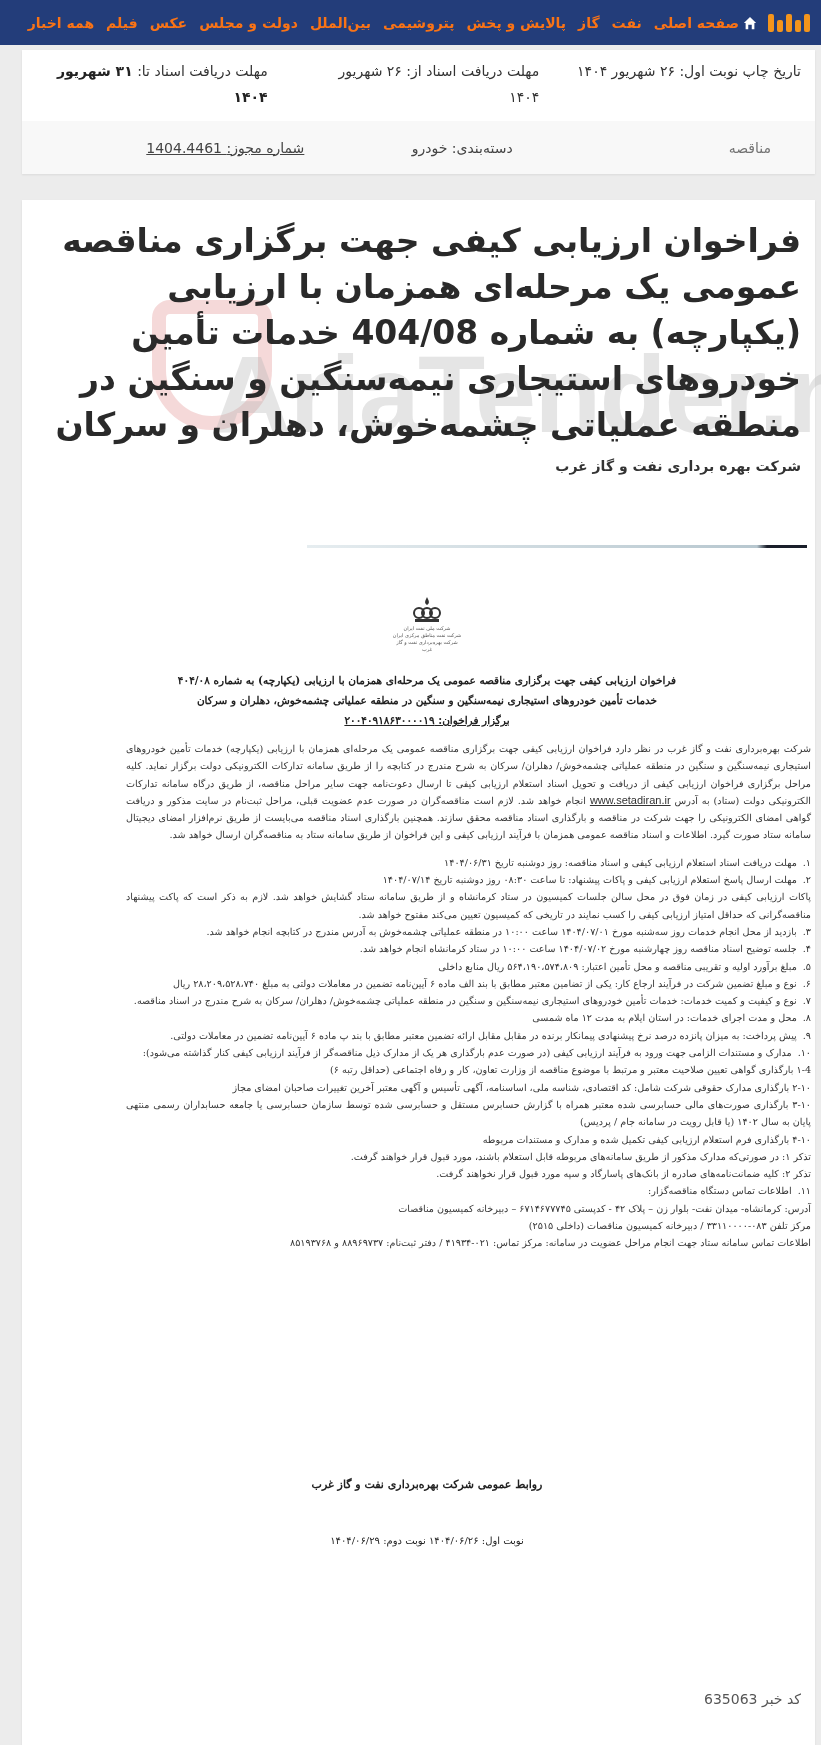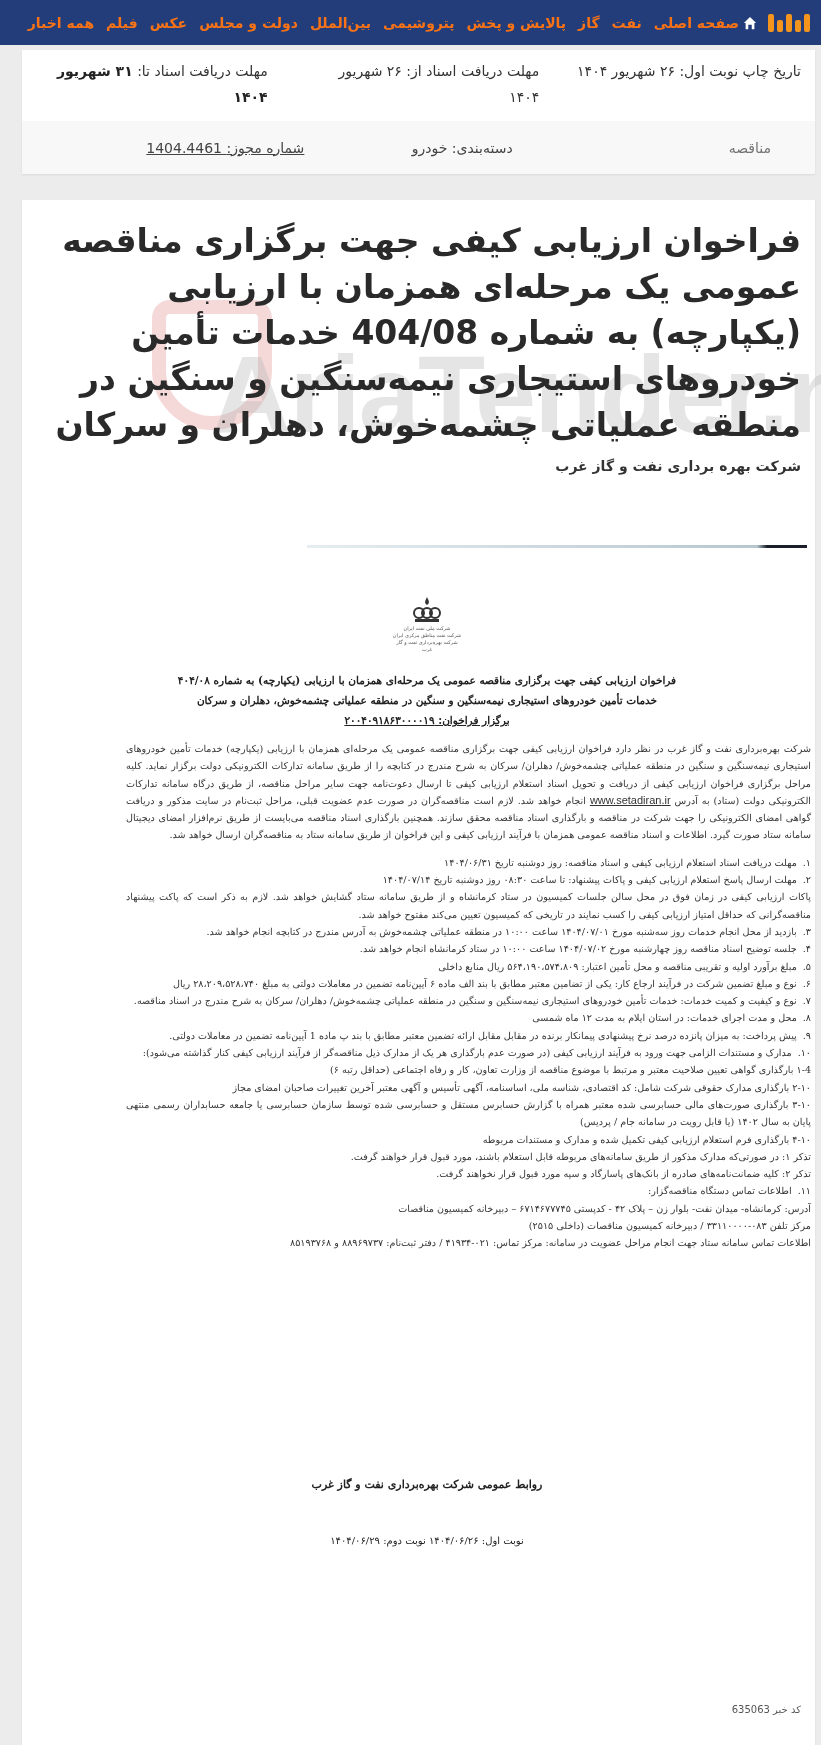--- a/index.html
+++ b/index.html
@@ -105,21 +105,21 @@
     .scan-list { margin-top: 10px; }
     .scan-list .li { padding-right: 0; }
     .scan-list .li .n { margin-left: 6px; }
     .scan-sign {
       position: absolute; top: 895px; left: 0; width: 760px; text-align: center;
       font-family: "DejaVu Serif", serif; color: #222;
     }
     .scan-sign .org { font-size: 11px; font-weight: bold; line-height: 22px; margin-top: 34px; }
     .scan-sign .dates { font-size: 10px; line-height: 20px; margin-top: 35px; }
     .news-code {
-      position: absolute; bottom: 30px; right: 14px; font-size: 10px; color: #555;
+      position: absolute; bottom: 38px; right: 14px; font-size: 14px; color: #555;
     }
   </style>
 </head>
 <body>
 
 <div class="navbar">
   <div class="logo">
     <div class="logo-mark">
       <span style="width:6px;height:18px"></span>
       <span style="width:6px;height:12px"></span>
@@ -213,21 +213,21 @@
       <div class="scan-list">
         <div class="li"><span class="n">۱.</span><span>مهلت دریافت اسناد استعلام ارزیابی کیفی و اسناد مناقصه: روز دوشنبه تاریخ ۱۴۰۴/۰۶/۳۱</span></div>
         <div class="li"><span class="n">۲.</span><span>مهلت ارسال پاسخ استعلام ارزیابی کیفی و پاکات پیشنهاد: تا ساعت ۰۸:۳۰ روز دوشنبه تاریخ ۱۴۰۴/۰۷/۱۴</span></div>
         <div class="li"><span>پاکات ارزیابی کیفی در زمان فوق در محل سالن جلسات کمیسیون در ستاد کرمانشاه و از طریق سامانه ستاد گشایش خواهد شد. لازم به ذکر است که پاکت پیشنهاد مناقصه‌گرانی که حداقل امتیاز ارزیابی کیفی را کسب نمایند در تاریخی که کمیسیون تعیین می‌کند مفتوح خواهد شد.</span></div>
         <div class="li"><span class="n">۳.</span><span>بازدید از محل انجام خدمات روز سه‌شنبه مورخ ۱۴۰۴/۰۷/۰۱ ساعت ۱۰:۰۰ در منطقه عملیاتی چشمه‌خوش به آدرس مندرج در کتابچه انجام خواهد شد.</span></div>
         <div class="li"><span class="n">۴.</span><span>جلسه توضیح اسناد مناقصه روز چهارشنبه مورخ ۱۴۰۴/۰۷/۰۲ ساعت ۱۰:۰۰ در ستاد کرمانشاه انجام خواهد شد.</span></div>
         <div class="li"><span class="n">۵.</span><span>مبلغ برآورد اولیه و تقریبی مناقصه و محل تأمین اعتبار: ۵۶۴،۱۹۰،۵۷۴،۸۰۹ ریال منابع داخلی</span></div>
         <div class="li"><span class="n">۶.</span><span>نوع و مبلغ تضمین شرکت در فرآیند ارجاع کار: یکی از تضامین معتبر مطابق با بند الف ماده ۶ آیین‌نامه تضمین در معاملات دولتی به مبلغ ۲۸،۲۰۹،۵۲۸،۷۴۰ ریال</span></div>
         <div class="li"><span class="n">۷.</span><span>نوع و کیفیت و کمیت خدمات: خدمات تأمین خودروهای استیجاری نیمه‌سنگین و سنگین در منطقه عملیاتی چشمه‌خوش/ دهلران/ سرکان به شرح مندرج در اسناد مناقصه.</span></div>
         <div class="li"><span class="n">۸.</span><span>محل و مدت اجرای خدمات: در استان ایلام به مدت ۱۲ ماه شمسی</span></div>
-        <div class="li"><span class="n">۹.</span><span>پیش پرداخت: به میزان پانزده درصد نرخ پیشنهادی پیمانکار برنده در مقابل مقابل ارائه تضمین معتبر مطابق با بند پ ماده 1 آیین‌نامه تضمین در معاملات دولتی.</span></div>
+        <div class="li"><span class="n">۹.</span><span>پیش پرداخت: به میزان پانزده درصد نرخ پیشنهادی پیمانکار برنده در مقابل مقابل ارائه تضمین معتبر مطابق با بند پ ماده ۶ آیین‌نامه تضمین در معاملات دولتی.</span></div>
         <div class="li"><span class="n">۱۰.</span><span>مدارک و مستندات الزامی جهت ورود به فرآیند ارزیابی کیفی (در صورت عدم بارگذاری هر یک از مدارک ذیل مناقصه‌گر از فرآیند ارزیابی کیفی کنار گذاشته می‌شود):</span></div>
         <div class="li"><span>۱-4 بارگذاری گواهی تعیین صلاحیت معتبر و مرتبط با موضوع مناقصه از وزارت تعاون، کار و رفاه اجتماعی (حداقل رتبه ۶)</span></div>
         <div class="li"><span>۲-۱۰ بارگذاری مدارک حقوقی شرکت شامل: کد اقتصادی، شناسه ملی، اساسنامه، آگهی تأسیس و آگهی معتبر آخرین تغییرات صاحبان امضای مجاز</span></div>
         <div class="li"><span>۳-۱۰ بارگذاری صورت‌های مالی حسابرسی شده معتبر همراه با گزارش حسابرس مستقل و حسابرسی شده توسط سازمان حسابرسی یا جامعه حسابداران رسمی منتهی پایان به سال ۱۴۰۲ (یا قابل رویت در سامانه جام / پردیس)</span></div>
         <div class="li"><span>۴-۱۰ بارگذاری فرم استعلام ارزیابی کیفی تکمیل شده و مدارک و مستندات مربوطه</span></div>
         <div class="li"><span>تذکر ۱: در صورتی‌که مدارک مذکور از طریق سامانه‌های مربوطه قابل استعلام باشند، مورد قبول قرار خواهند گرفت.</span></div>
         <div class="li"><span>تذکر ۲: کلیه ضمانت‌نامه‌های صادره از بانک‌های پاسارگاد و سپه مورد قبول قرار نخواهند گرفت.</span></div>
         <div class="li"><span class="n">۱۱.</span><span>اطلاعات تماس دستگاه مناقصه‌گزار:</span></div>
         <div class="li"><span>آدرس: کرمانشاه- میدان نفت- بلوار زن – پلاک ۴۲ - کدپستی ۶۷۱۴۶۷۷۷۴۵ – دبیرخانه کمیسیون مناقصات</span></div>
         <div class="li"><span>مرکز تلفن ۰۸۳-۳۳۱۱۰۰۰۰ / دبیرخانه کمیسیون مناقصات (داخلی ۲۵۱۵)</span></div>

